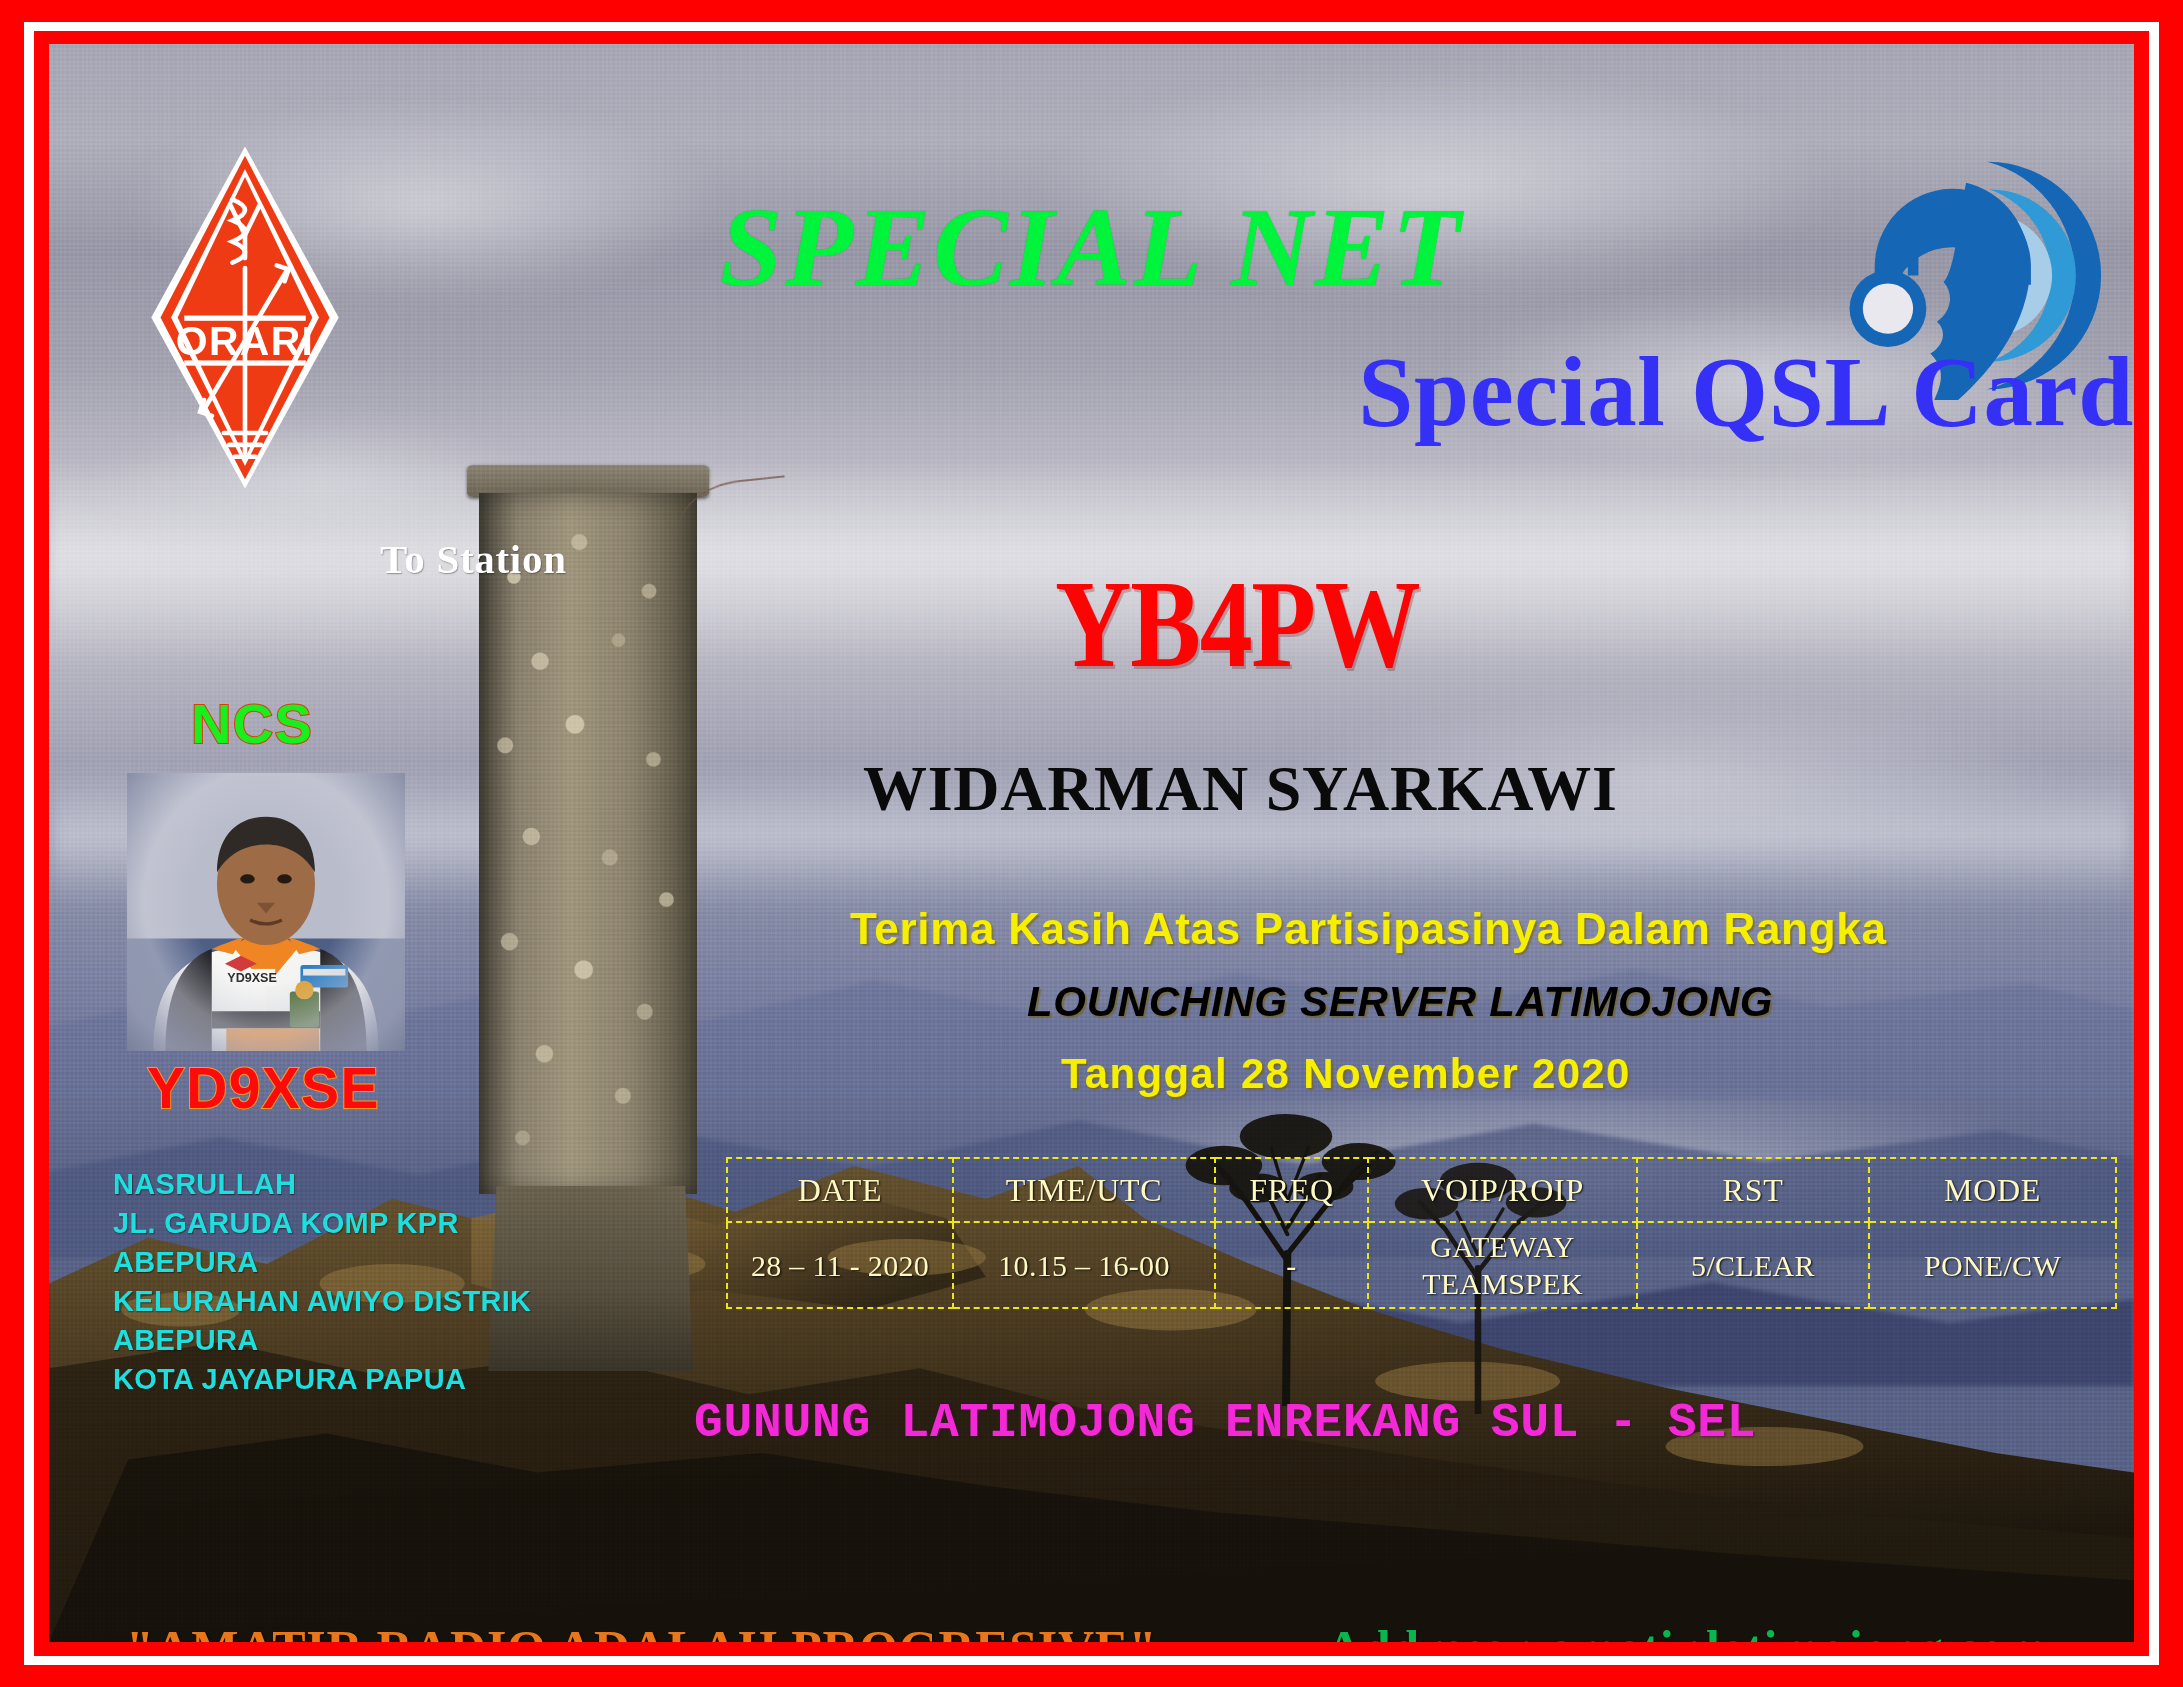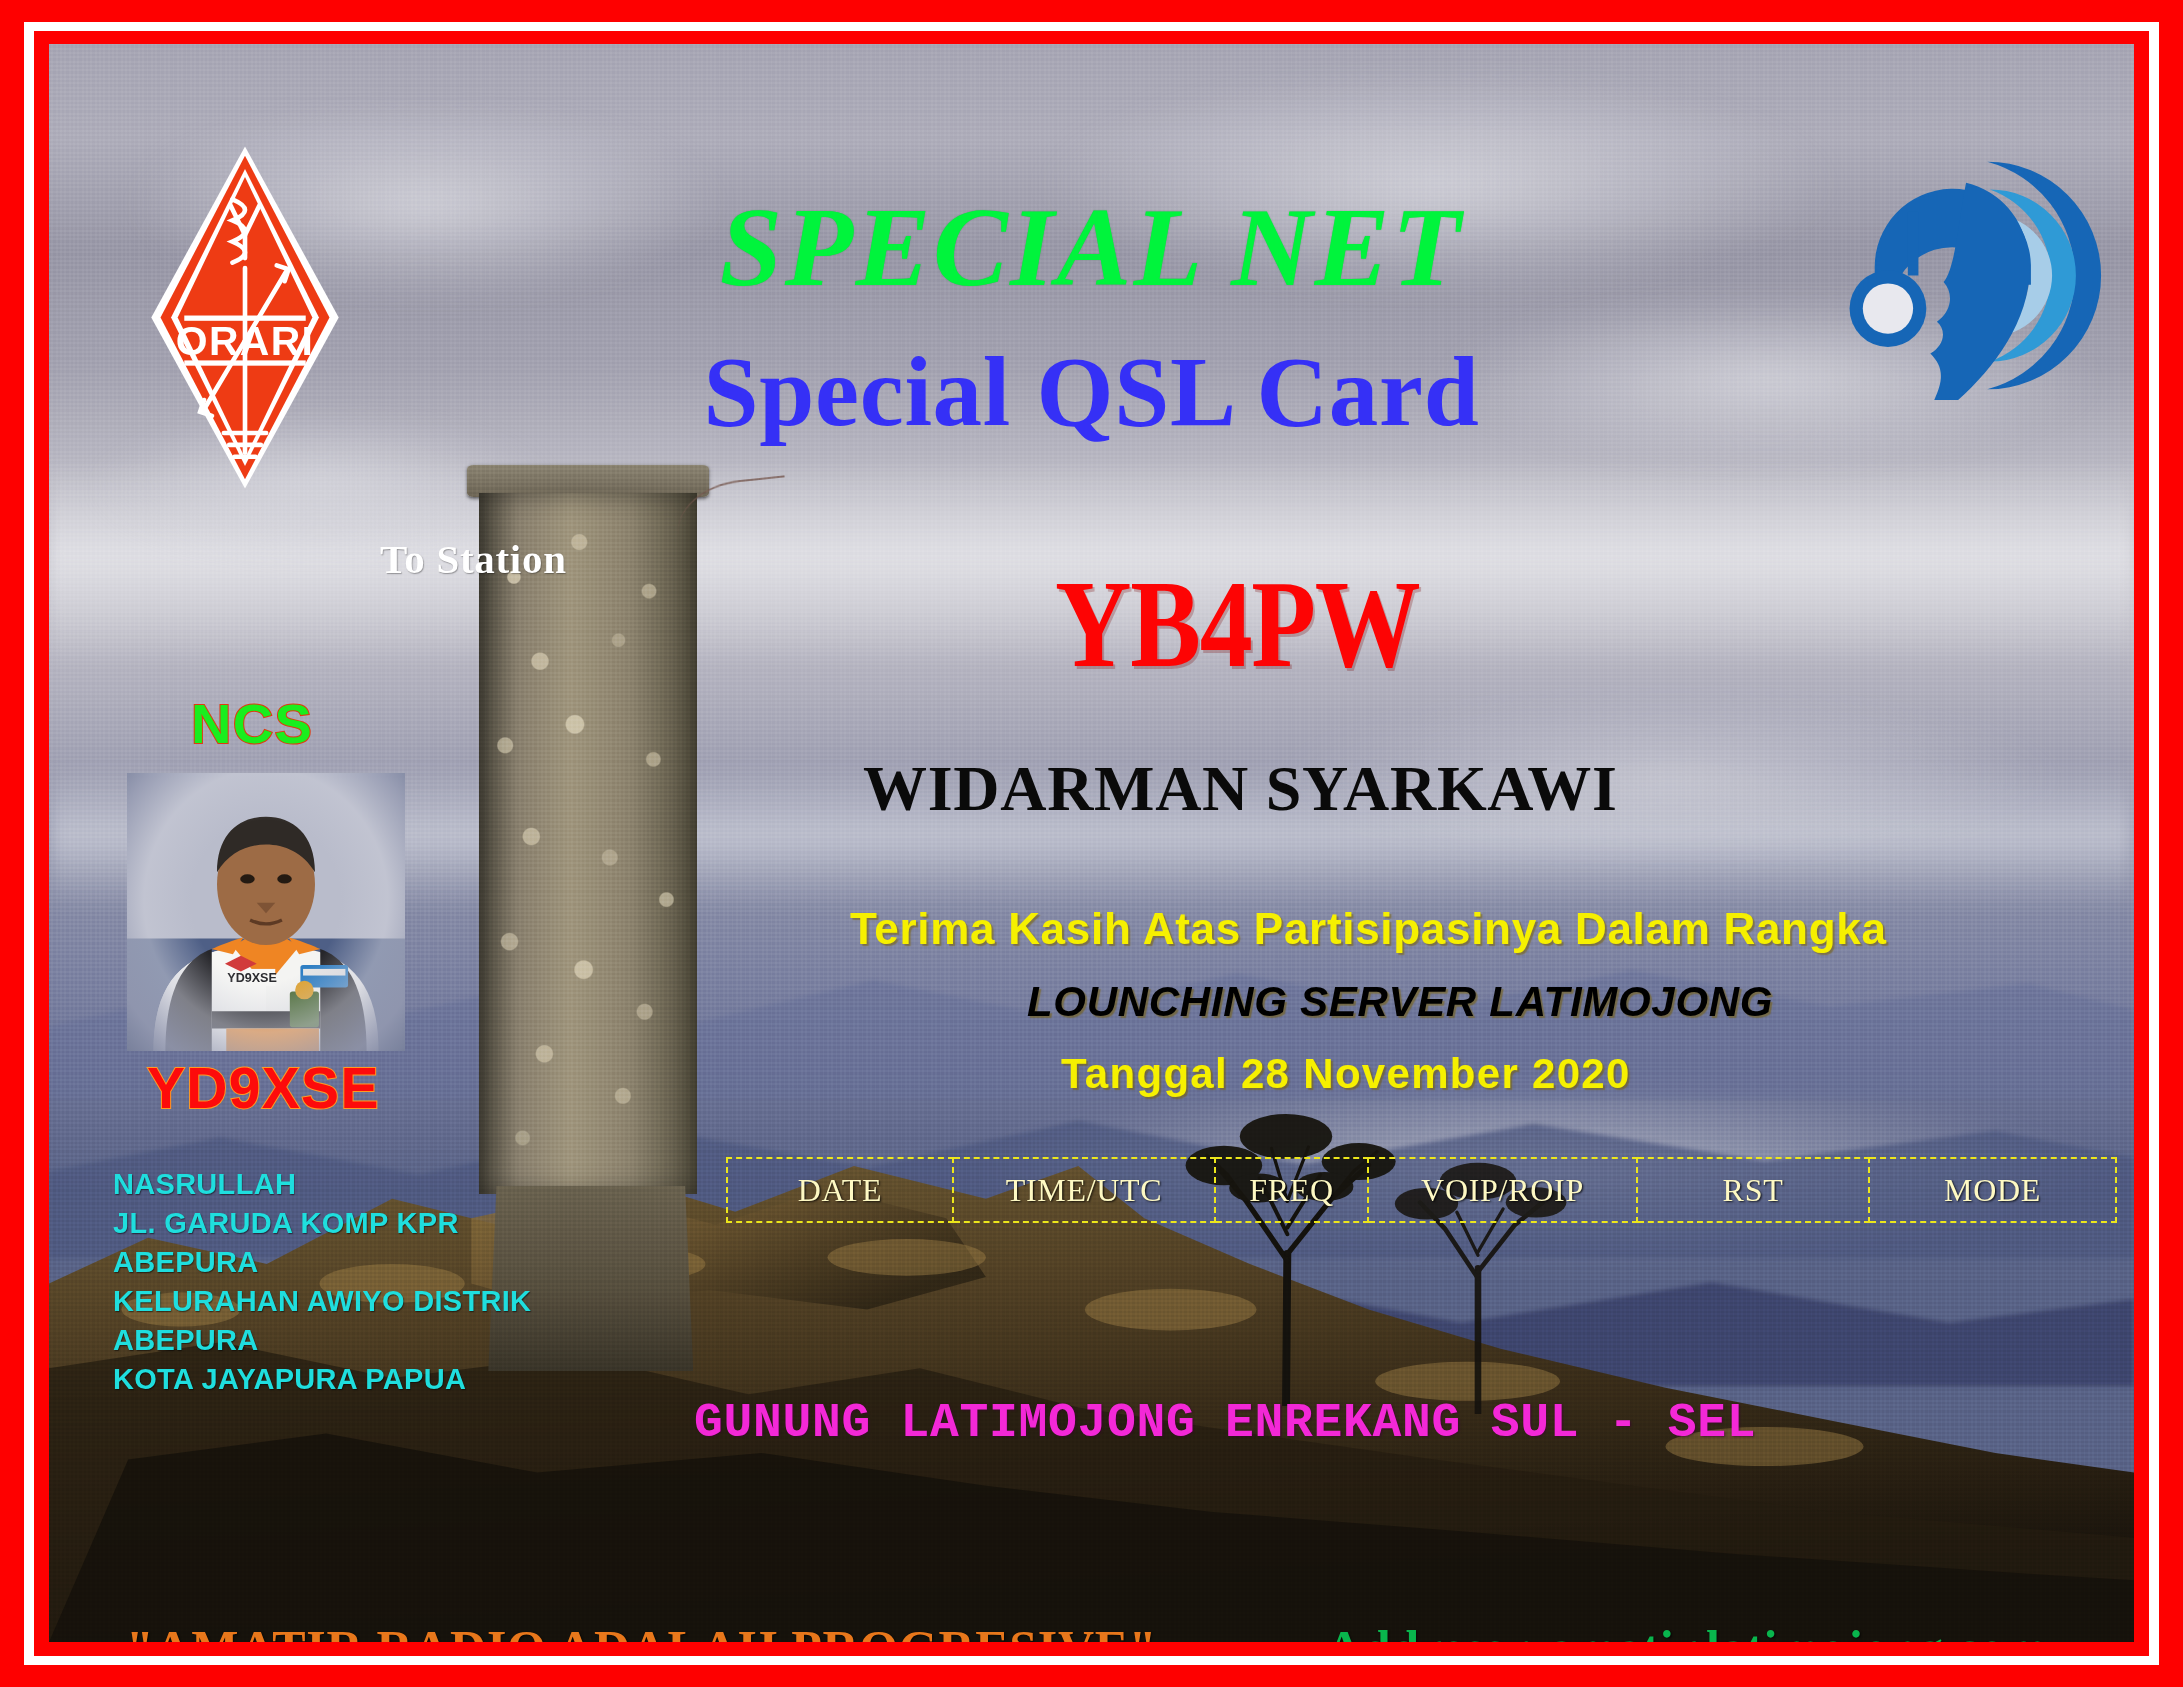--- a/index.html
+++ b/index.html
@@ -154,21 +154,21 @@
 
   .title-net{
     left:0;right:0;top:139px;text-align:center;
     font-family:"Liberation Serif",serif;
     font-size:112px;font-weight:bold;font-style:italic;
     color:#00f43c;
     letter-spacing:2.6px;
     text-shadow:0 0 1.3px rgba(0,100,30,.4);
   }
   .title-qsl{
-    left:0;right:0;top:291px;text-align:center;
+    left:0;right:0;top:291px;text-align:right;
     font-family:"Liberation Serif",serif;
     font-size:99px;font-weight:bold;
     color:#3530f6;
     letter-spacing:0.7px;
   }
   .to-station{
     left:331px;top:491px;
     font-family:"Liberation Serif",serif;
     font-size:41px;font-weight:bold;color:#ffffff;
     letter-spacing:0.7px;
@@ -509,20 +509,31 @@
     <table class="qtable">
       <tbody>
           <tr class="head">
         <td style="width:222px">DATE</td>
         <td style="width:258px">TIME/UTC</td>
         <td style="width:149px">FREQ</td>
         <td style="width:265px">VOIP/ROIP</td>
         <td style="width:228px">RST</td>
         <td style="width:243px">MODE</td>
       </tr>
+      <tr class="row">
+        <td>28 – 11 - 2020</td>
+        <td>10.15 – 16-00</td>
+        <td>-</td>
+        <td>
+          <span>GATEWAY</span><br>
+          <span>TEAMSPEK</span>
+        </td>
+        <td>5/CLEAR</td>
+        <td>PONE/CW</td>
+      </tr>
     </tbody>
       </table>
 
     <div class="t gunung">GUNUNG LATIMOJONG ENREKANG SUL - SEL</div>
 
     <div class="t motto">"AMATIR  RADIO ADALAH PROGRESIVE"</div>
     <div class="t webaddr">Address  : amatir.latimojong.com</div>
 
   </div>
 </div>

